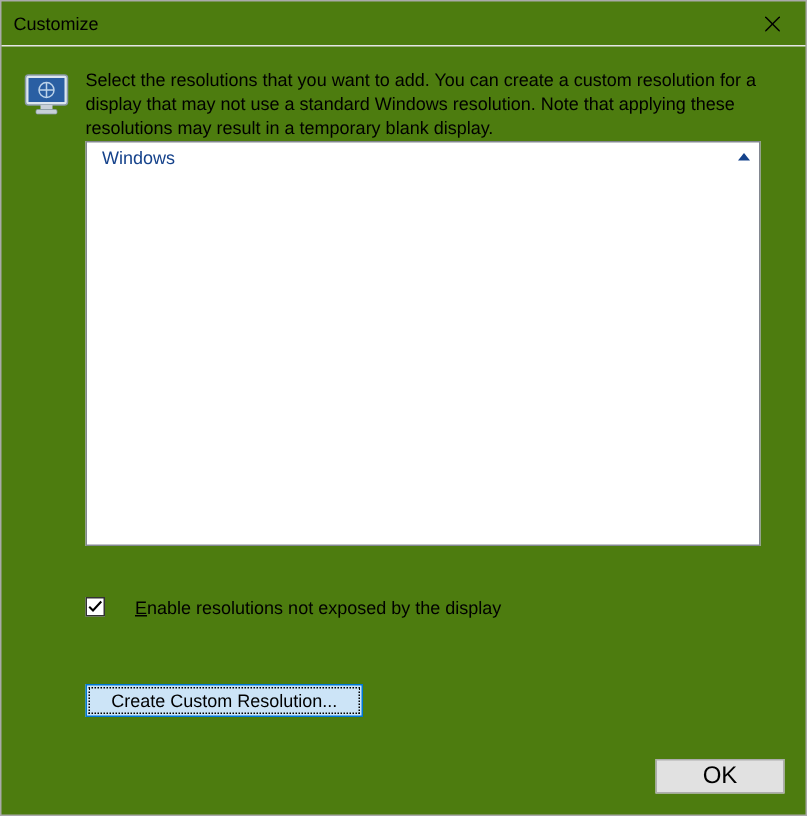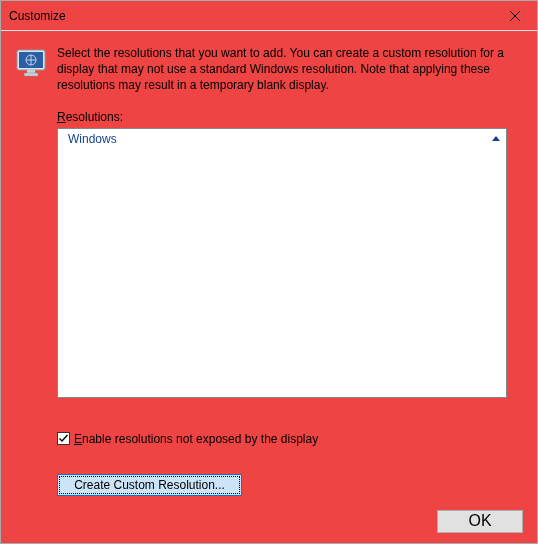--- a/index.html
+++ b/index.html
@@ -7,21 +7,21 @@
     margin: 0;
     font-family: "Segoe UI", Tahoma, sans-serif;
     font-size: 12px;
     background: #fff;
     color: #000;
   }
   .window {
     width: 538px;
     height: 544px;
     border: 1px solid #aaa;
-    background: #ef4444;
+    background: #4d7c0f;
     display: flex;
     flex-direction: column;
   }
   .titlebar {
     height: 30px;
     display: flex;
     align-items: center;
     padding: 0 0 0 8px;
     border-bottom: 1px solid #e5e5e5;
   }
@@ -90,34 +90,34 @@
   .list-row .caret {
     width: 0; height: 0;
     border-left: 4px solid transparent;
     border-right: 4px solid transparent;
     border-bottom: 5px solid #15428b;
   }
   .checkbox-row {
     margin-top: 34px;
     display: flex;
     align-items: center;
-    gap: 4px;
+    gap: 20px;
   }
   .checkbox {
     width: 13px; height: 13px;
     border: 1px solid #333;
     background: #fff;
     display: flex;
     align-items: center;
     justify-content: center;
   }
   .checkbox svg { width: 11px; height: 11px; }
   .checkbox-label .ul { text-decoration: underline; }
   .create-btn {
-    margin-top: 28px;
+    margin-top: 44px;
     width: 185px;
     height: 22px;
     border: 1px solid #0078d7;
     background: #cce4f7;
     outline: 1px dotted #000;
     outline-offset: -3px;
     display: flex;
     align-items: center;
     justify-content: center;
     font-size: 12px;
@@ -168,23 +168,20 @@
           <line x1="16" y1="8" x2="16" y2="18" stroke="#bcd3ea" stroke-width="1"></line>
           <rect x="12" y="23" width="8" height="3" fill="#c8d0d8"></rect>
           <rect x="9" y="26" width="14" height="3" rx="1" fill="#c8d0d8" stroke="#8a9aa8" stroke-width="0.5"></rect>
         </svg>
       </div>
       <div class="description">Select the resolutions that you want to add. You can create a custom resolution for a display that may not use a standard Windows resolution. Note that applying these resolutions may result in a temporary blank display.</div>
     </div>
 
     <div class="body-col">
 
-      <div class="label-resolutions">
-        <span class="ul">R</span><span>esolutions:</span>
-      </div>
 
       <div class="listbox">
         <div class="list-row">
           <span class="label">Windows</span>
           <span class="caret"></span>
         </div>
       </div>
 
       <div class="checkbox-row">
         <div class="checkbox">

